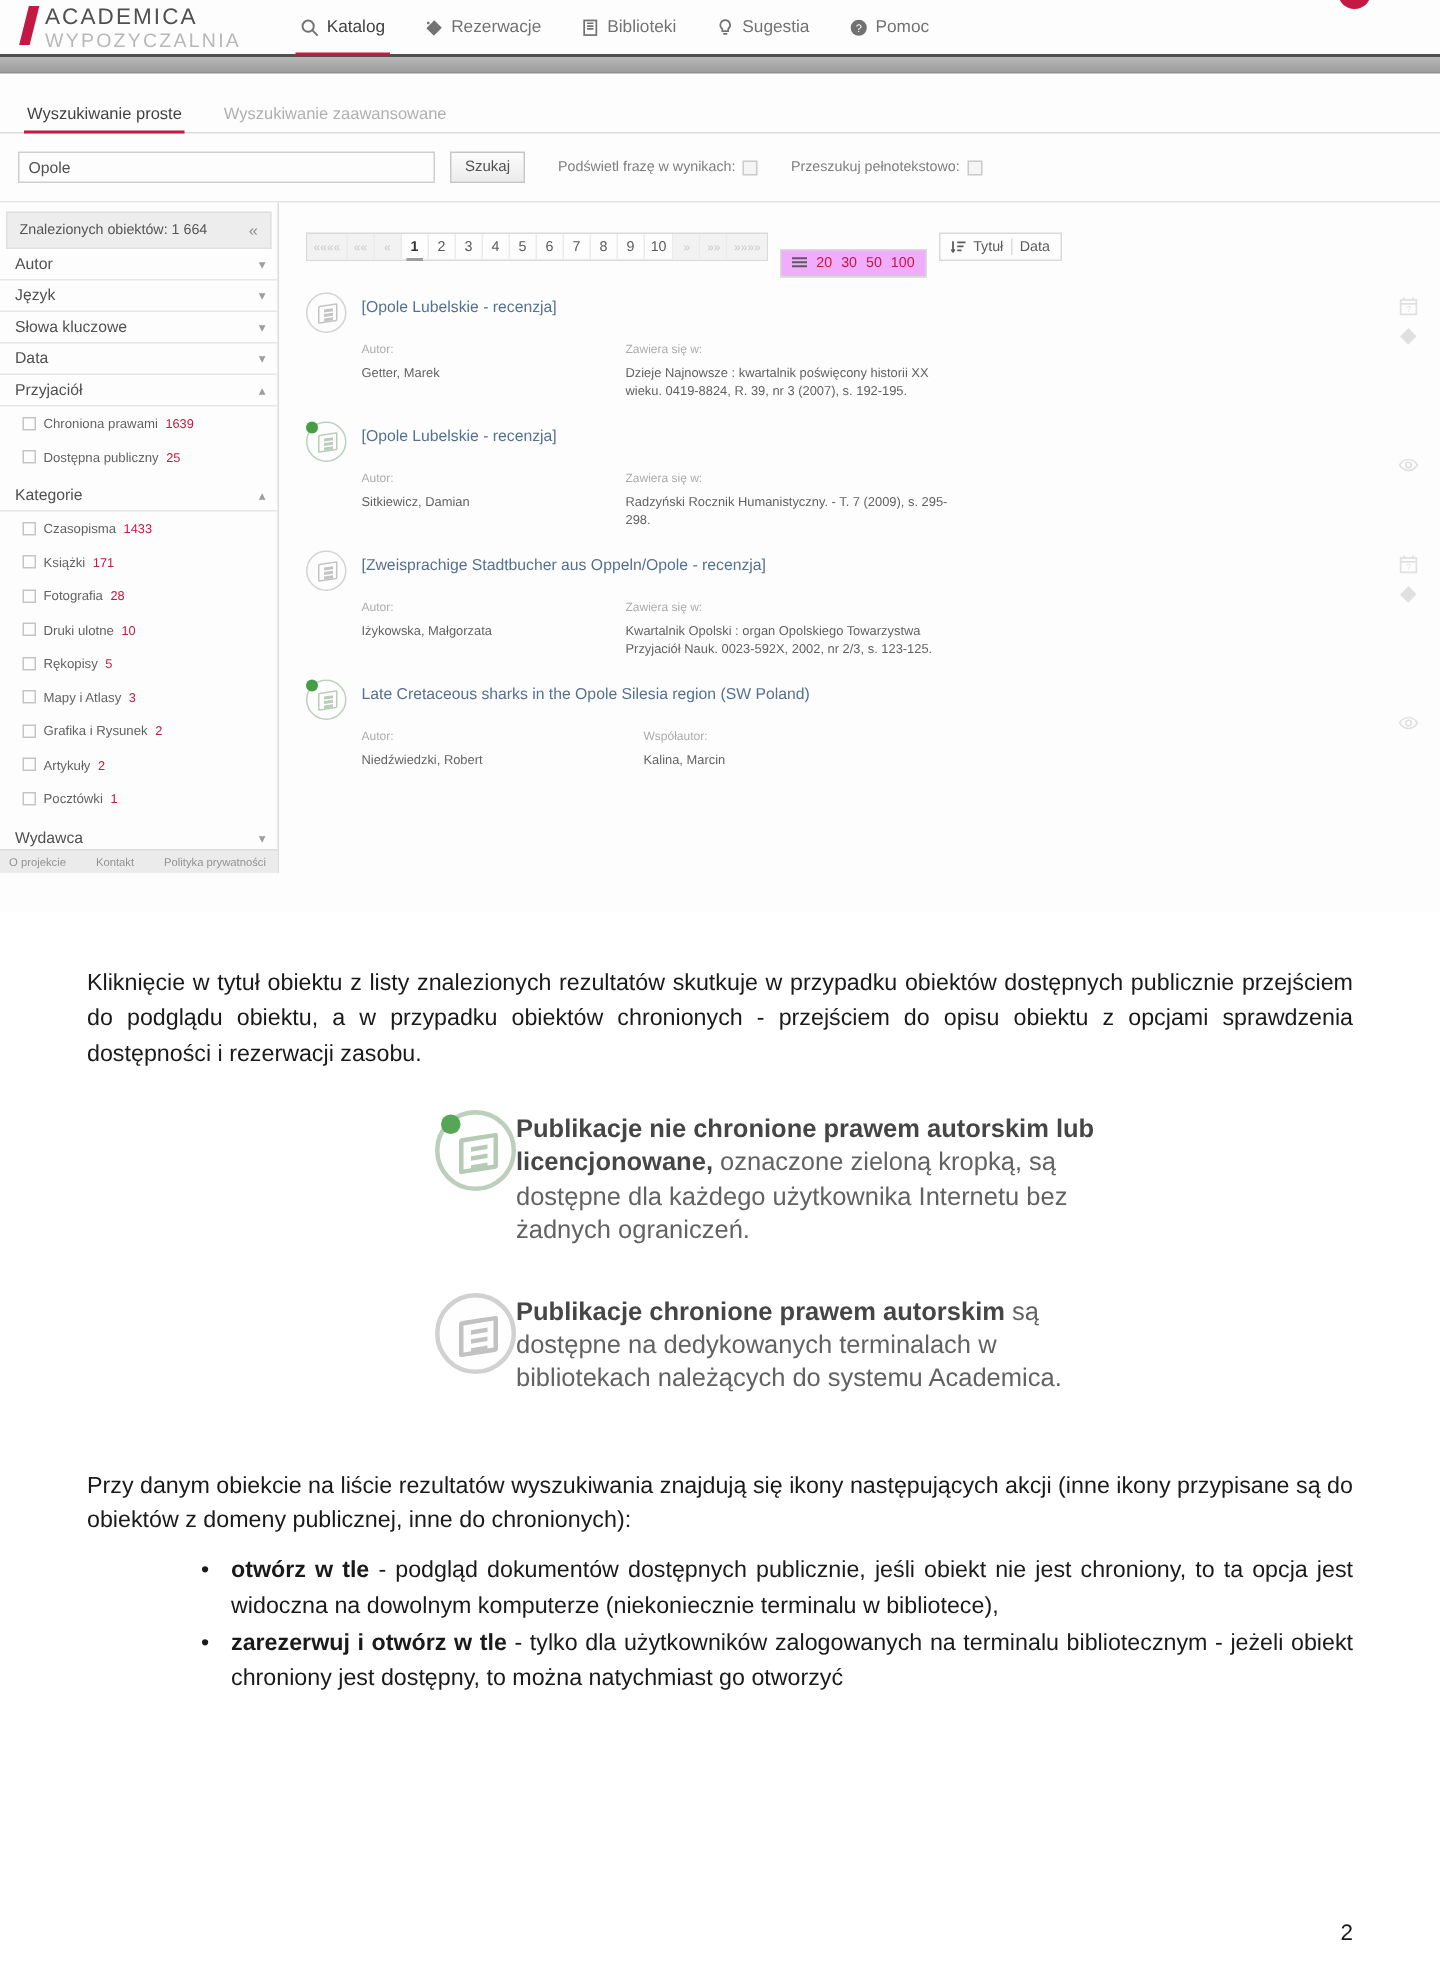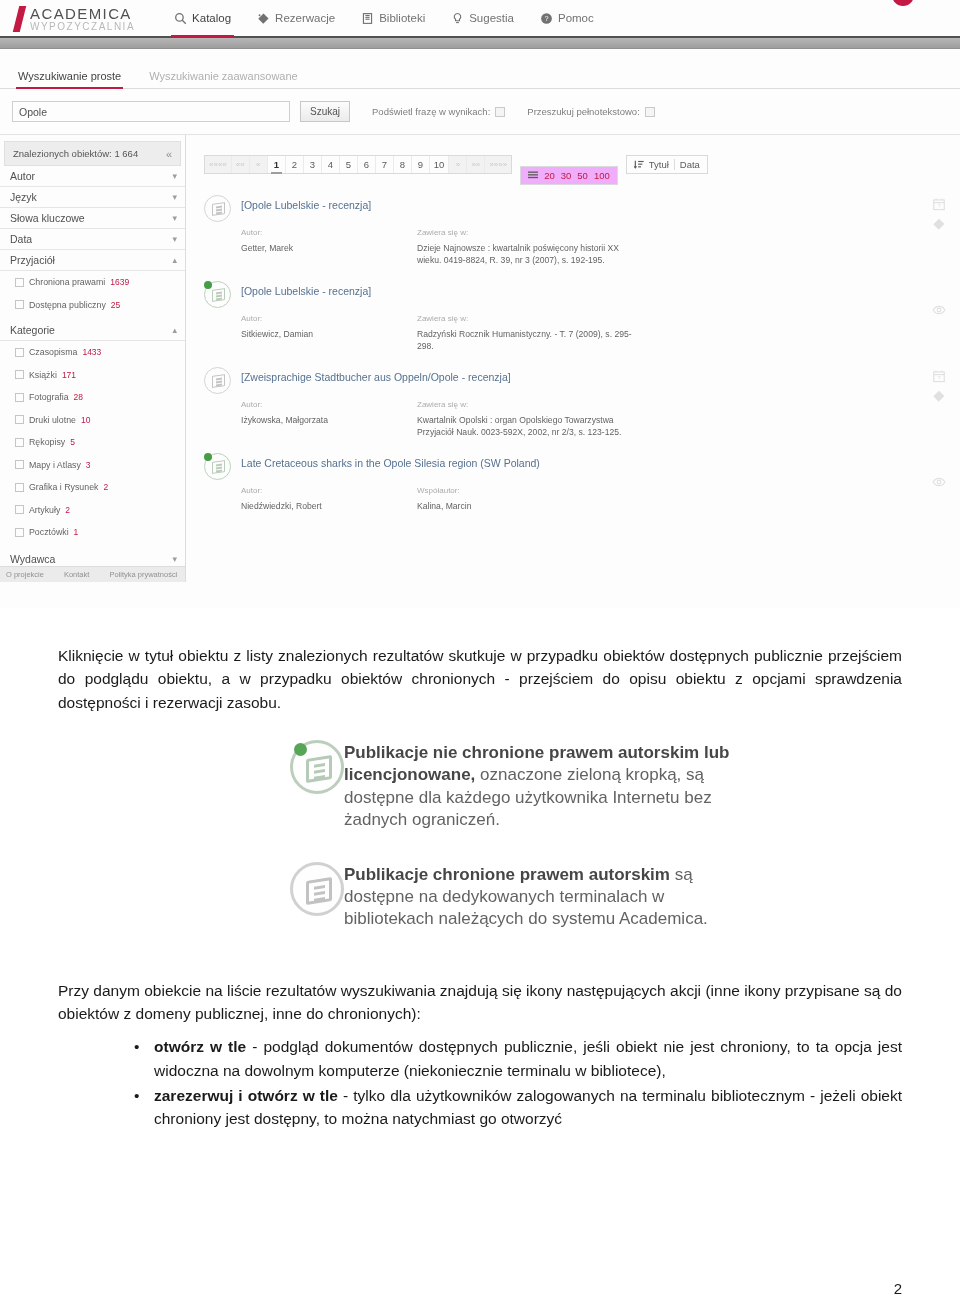--- a/index.html
+++ b/index.html
@@ -38,21 +38,21 @@
     width: 7px; height: 26px;
     background: #c2103c;
     transform: skewX(-14deg);
     margin-right: 7px; margin-top: 2px;
   }
   .brand-txt { line-height: 1.05; padding-top: 2px; }
   .brand-top {
     font-size: 15px; letter-spacing: 1.4px; color: #4a4a4a;
   }
   .brand-sub {
-    font-size: 10px; letter-spacing: 1.5px; color: #b7b7b7;
+    font-size: 13px; letter-spacing: 1.5px; color: #b7b7b7;
   }
   .nav { display: flex; align-items: center; height: 38px; }
   .nav-item {
     display: flex; align-items: center; gap: 5px;
     height: 38px; padding: 0 13px;
     font-size: 11.5px; color: #6d6d6d;
     position: relative;
   }
   .nav-item.active { color: #3a3a3a; }
   .nav-item.active::after {
@@ -623,21 +623,21 @@
             <span class="greendot"></span>
             <div class="bk"></div>
           </div>
           <div class="title">Late Cretaceous sharks in the Opole Silesia region (SW Poland)</div>
         </div>
         <div class="meta">
           <div class="meta-col">
             <div class="lbl">Autor:</div>
             <div class="val">Niedźwiedzki, Robert</div>
           </div>
-          <div class="meta-col" style="margin-left:26px;">
+          <div class="meta-col" style="margin-left:38px;">
             <div class="lbl">Współautor:</div>
             <div class="val">Kalina, Marcin</div>
           </div>
         </div>
         <div class="actioncol" style="top:36px;">
           <svg class="act-ico" viewBox="0 0 16 16" fill="none" stroke="currentColor" stroke-width="1.3">
               <path d="M1.2 8s2.6-4.2 6.8-4.2S14.8 8 14.8 8s-2.6 4.2-6.8 4.2S1.2 8 1.2 8z"></path>
               <circle cx="8" cy="8" r="2.1"></circle>
             </svg>
         </div>

